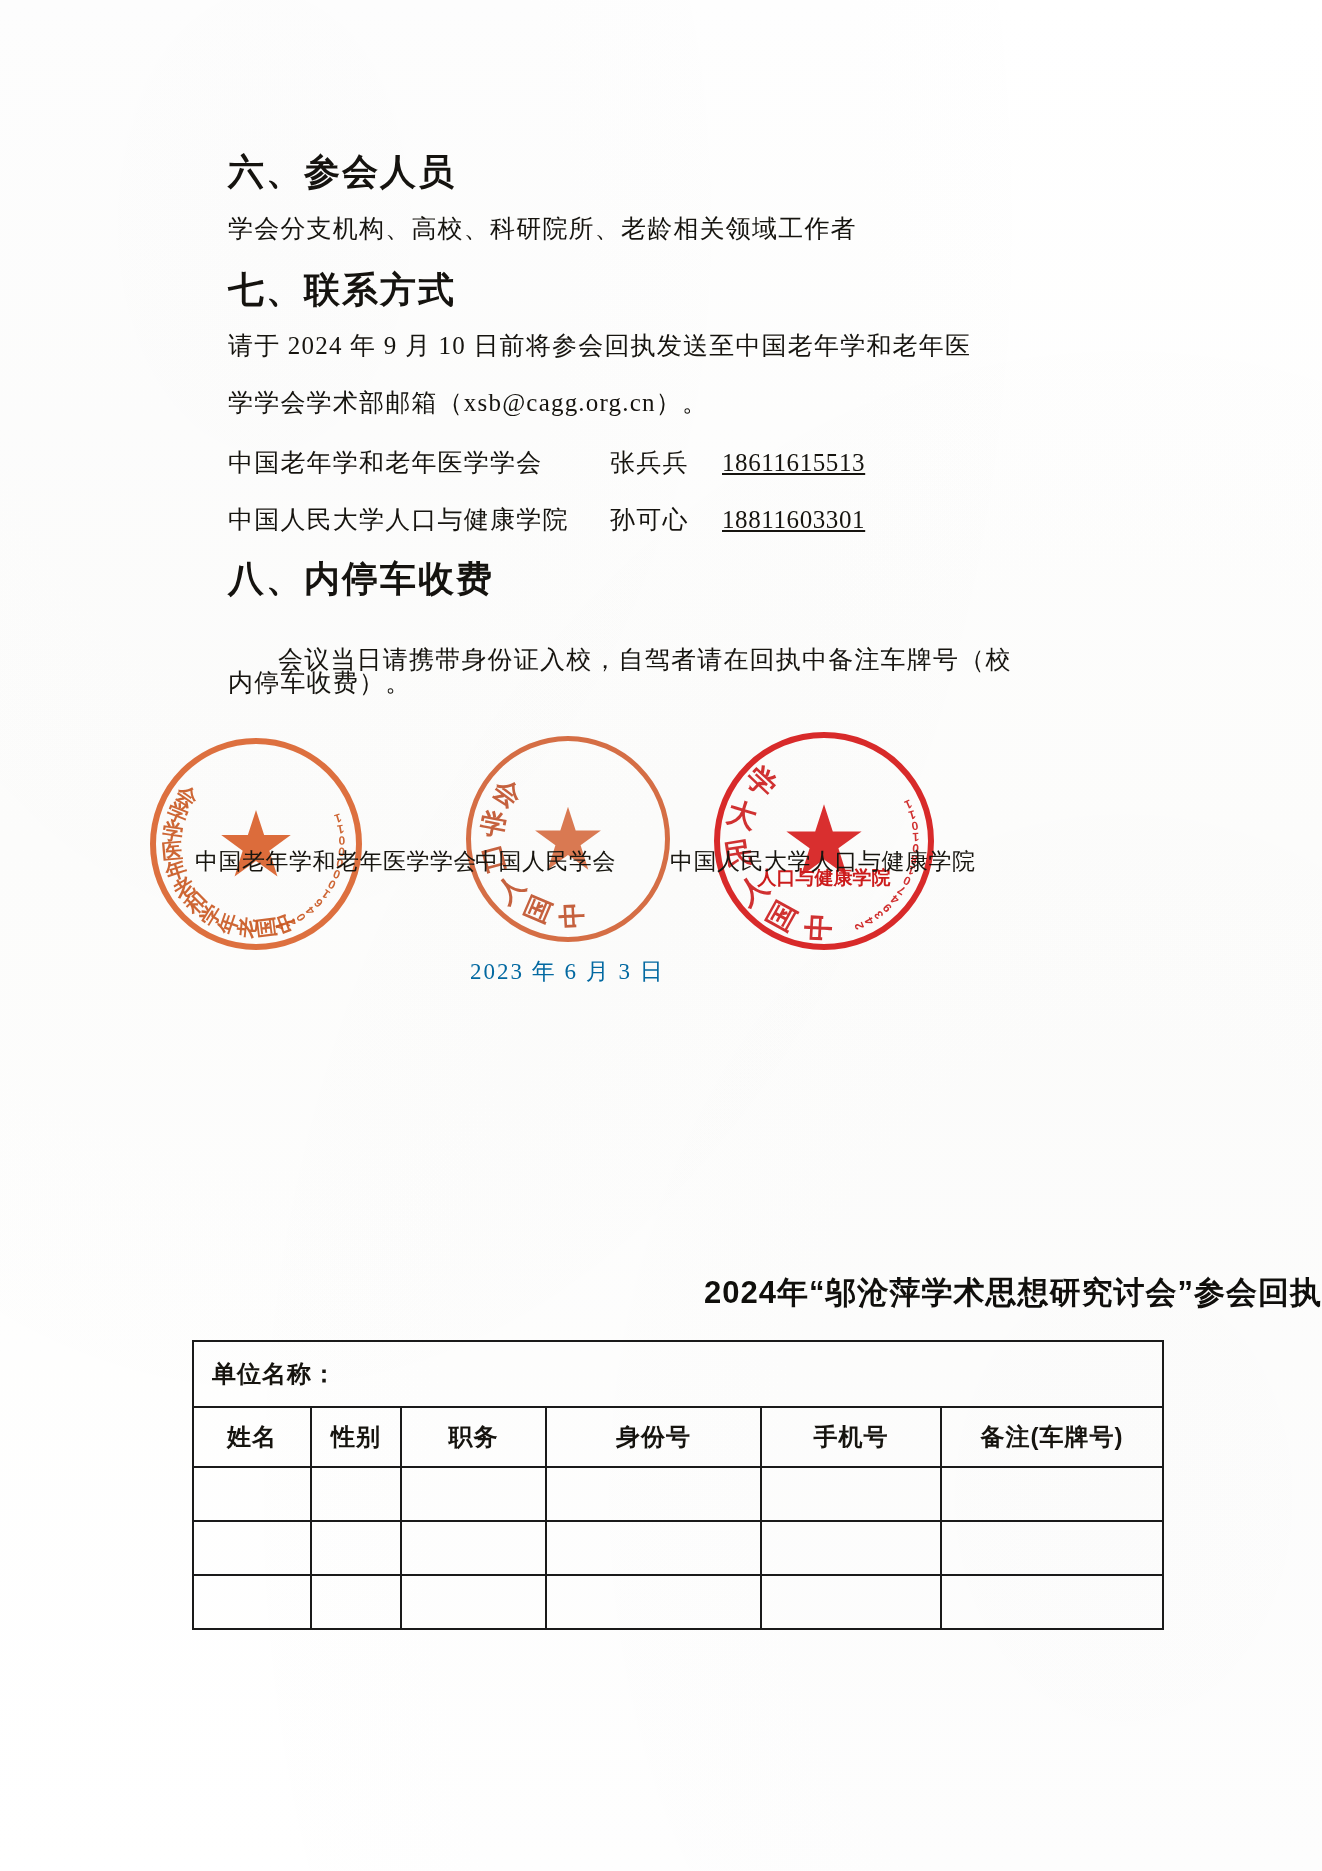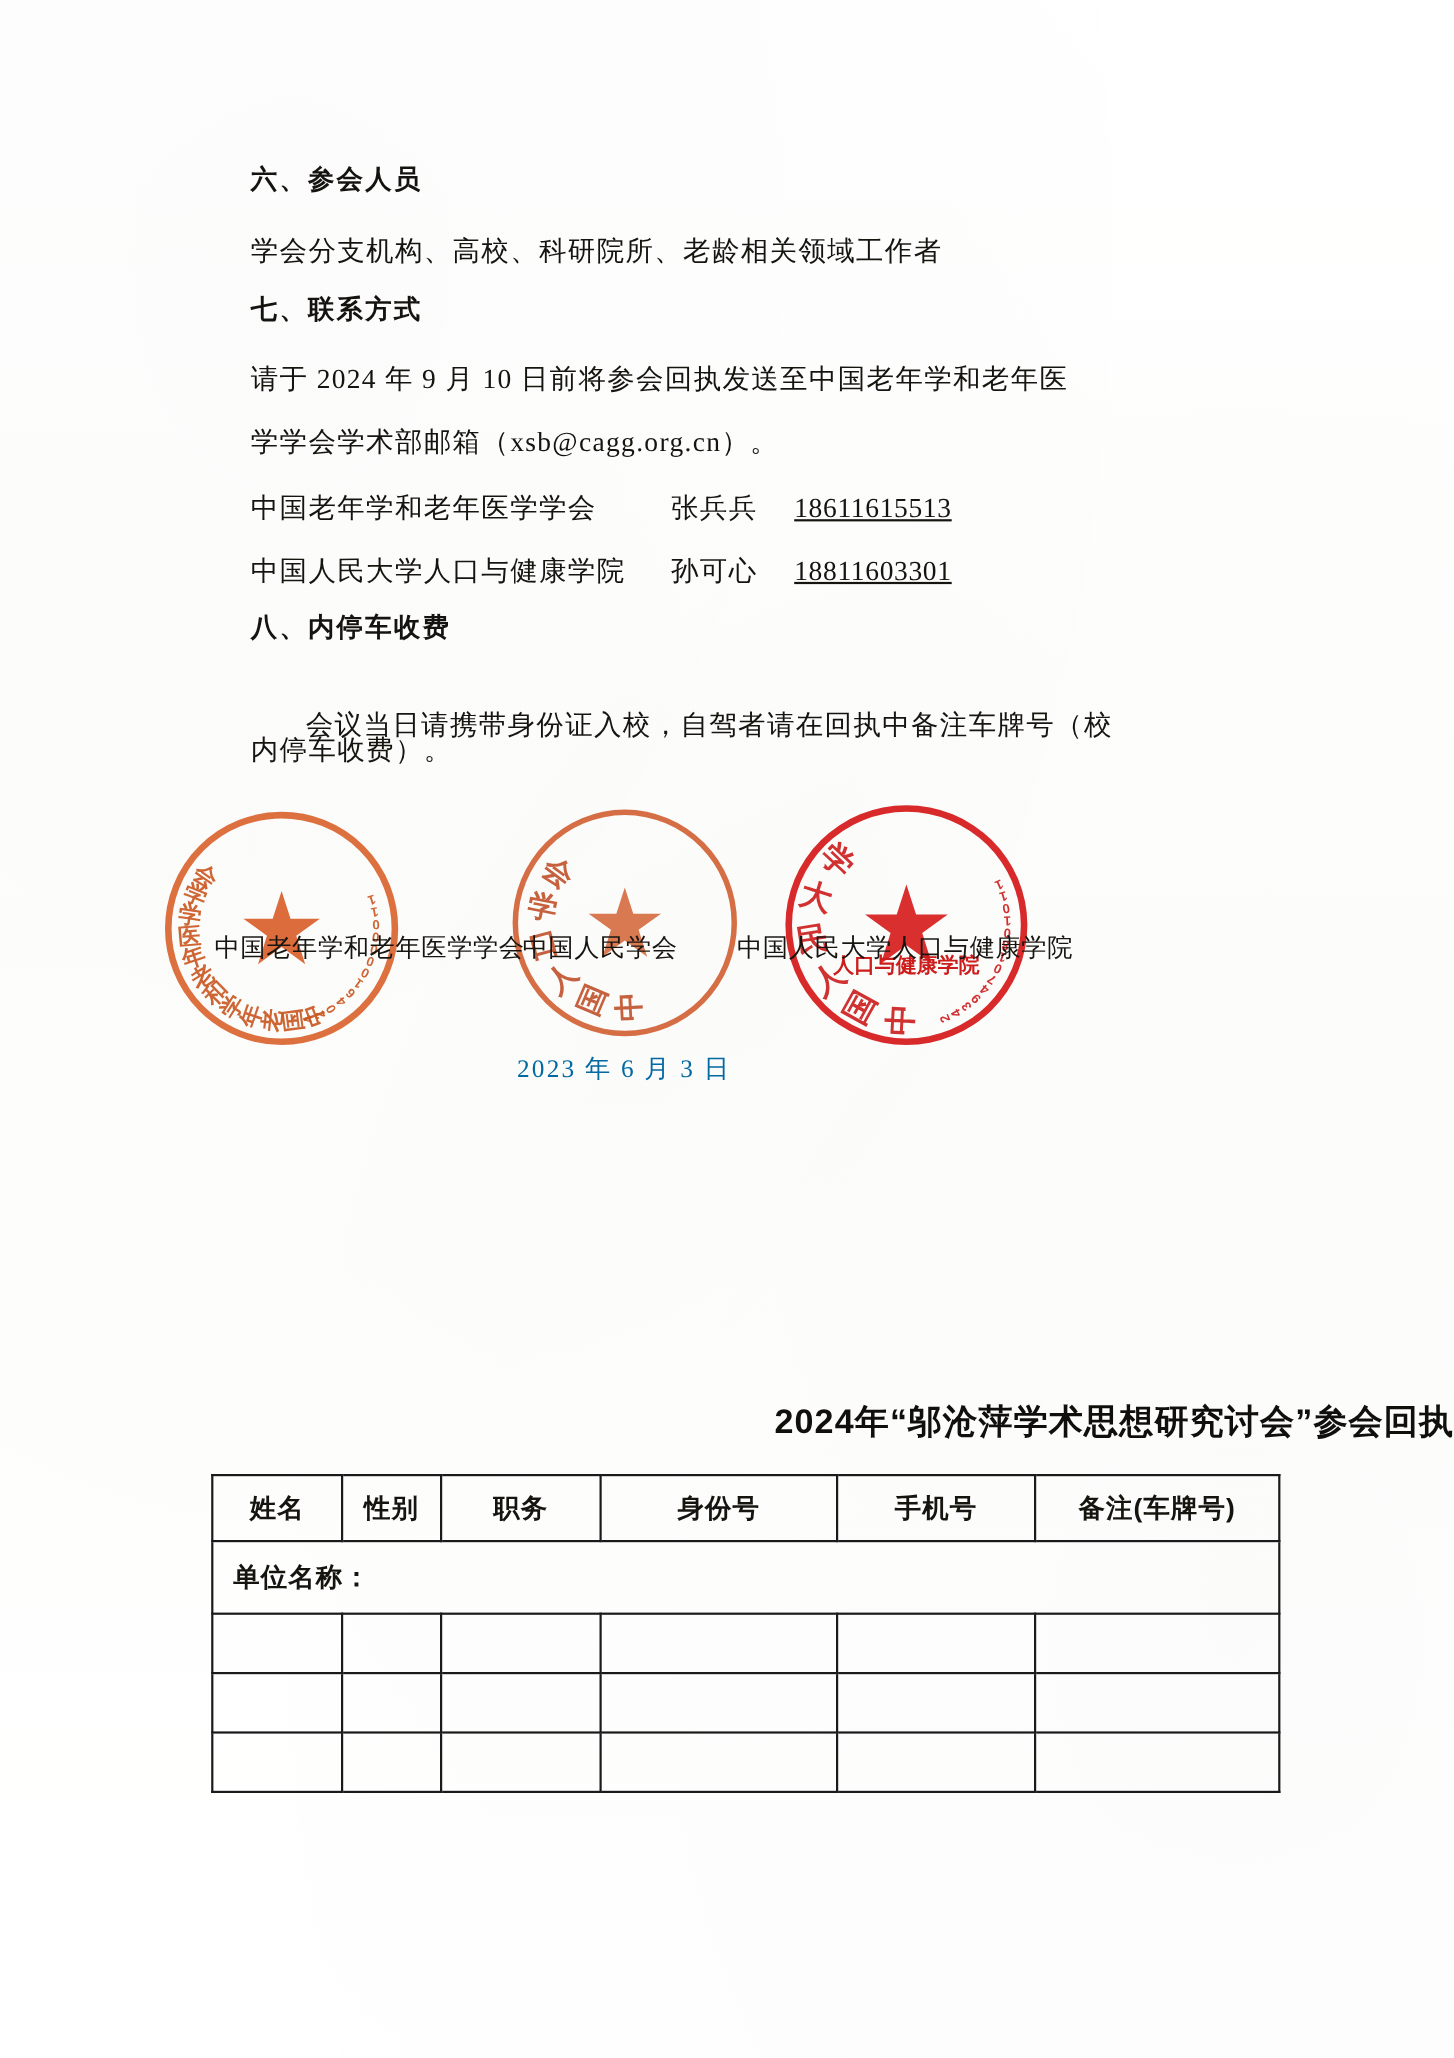--- a/index.html
+++ b/index.html
@@ -40,21 +40,21 @@
   .body-col {
     position: absolute;
     left: 228px;
     width: 856px;
     top: 0;
   }
 
   .h-sec {
     font-family: "Liberation Sans", "DejaVu Sans", sans-serif;
     font-weight: bold;
-    font-size: 24px;
+    font-size: 36px;
     letter-spacing: 2px;
     color: #15130f;
     margin: 0;
     line-height: 1.2;
   }
   .para {
     font-size: 25px;
     line-height: 1.55;
     letter-spacing: 1.2px;
     color: #16140f;
@@ -329,31 +329,31 @@
       <colgroup>
         <col style="width:118px">
         <col style="width:90px">
         <col style="width:145px">
         <col style="width:215px">
         <col style="width:180px">
         <col style="width:222px">
       </colgroup>
       <tbody>
         <tr>
+          <td class="unit-cell" colspan="6">单位名称：</td>
+        </tr>
+        <tr>
           <td class="hdr">姓名</td>
           <td class="hdr">性别</td>
           <td class="hdr">职务</td>
           <td class="hdr">身份号</td>
           <td class="hdr">手机号</td>
           <td class="hdr">备注(车牌号)</td>
         </tr>
         <tr>
-          <td class="unit-cell" colspan="6">单位名称：</td>
-        </tr>
-        <tr>
           <td class="blank"></td>
           <td class="blank"></td>
           <td class="blank"></td>
           <td class="blank"></td>
           <td class="blank"></td>
           <td class="blank"></td>
         </tr>
         <tr>
           <td class="blank"></td>
           <td class="blank"></td>

